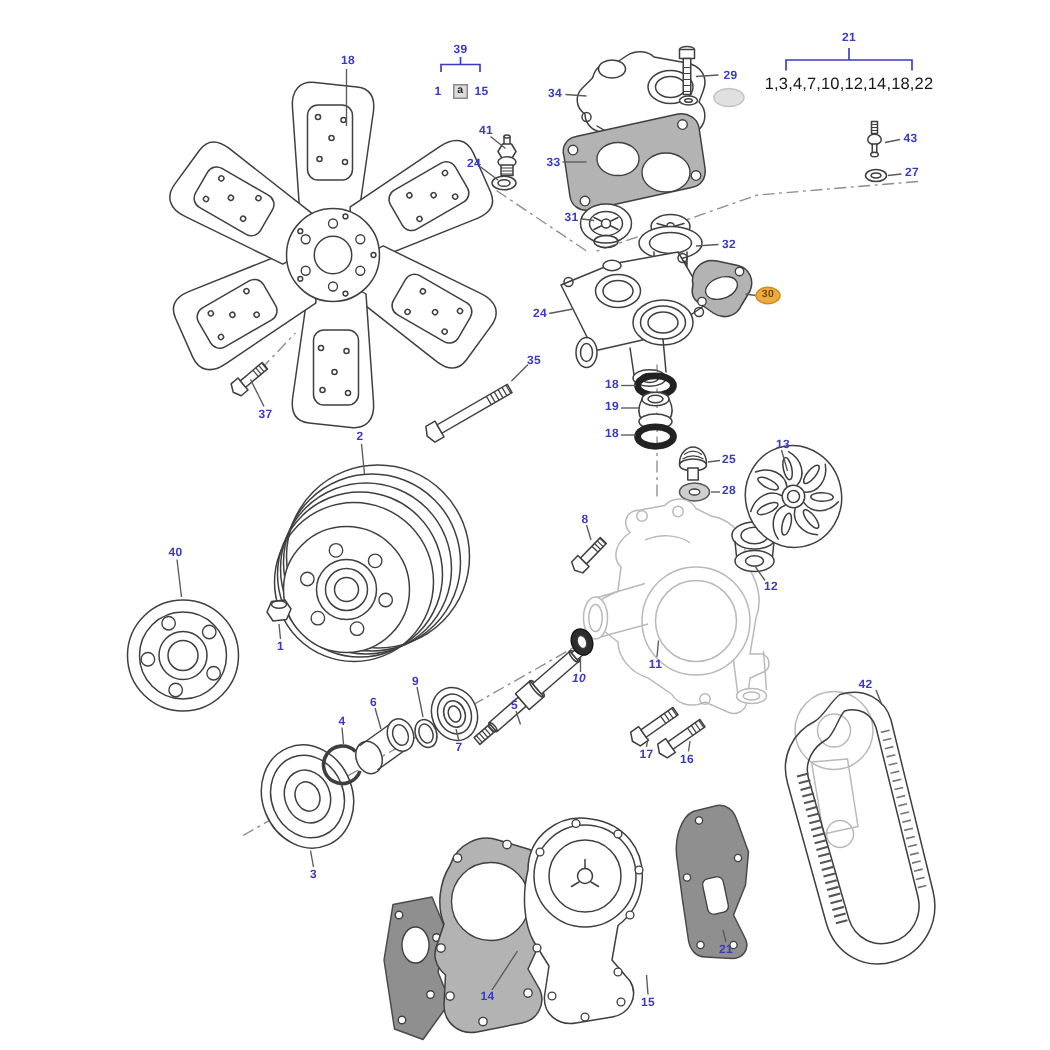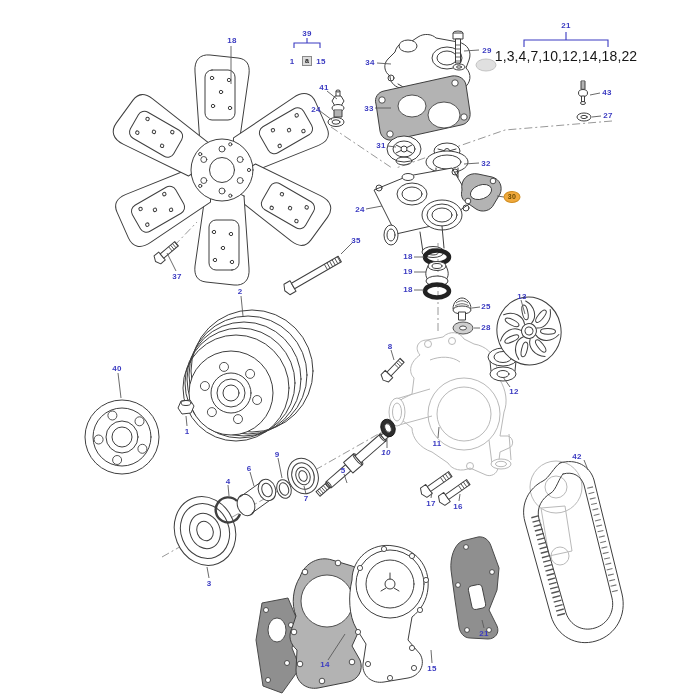--- a/index.html
+++ b/index.html
@@ -18,21 +18,21 @@
   .dd{stroke:#8c8c8c;fill:none;stroke-width:0.9;stroke-dasharray:8 3 2 3;}
   .dark{stroke:#111111;fill:#2e2e2e;stroke-width:0.8;}
   .tor{stroke:#222222;fill:none;stroke-width:4.5;}
   .bk{stroke:#3a3ac1;fill:none;stroke-width:1.1;}
   .hatch{stroke:#3f3f3f;stroke-width:0.8;fill:none;}
   #leader-layer line{stroke:#5a5a5a;stroke-width:0.9;}
   
   #label-layer{position:absolute;left:0;top:0;width:700px;height:700px;pointer-events:none;}
   .lbl{position:absolute;transform:translate(-50%,-50%);color:#3a3ac1;font-size:8px;
        font-weight:bold;letter-spacing:0.3px;white-space:nowrap;pointer-events:auto;}
-  .lbl-kit{color:#161616;font-weight:normal;font-size:14px;letter-spacing:0.1px;}
+  .lbl-kit{color:#161616;font-weight:normal;font-size:11px;letter-spacing:0.1px;}
   .lbl-badge{background:#f0a93c;border:1px solid #cf8c1f;color:#6b4a00;border-radius:50%;
        width:15px;height:10px;line-height:10px;text-align:center;font-size:7px;}
   .lbl-boxed{background:#dcdcdc;border:1px solid #8a8a8a;color:#222;width:8px;height:8px;
        line-height:8px;text-align:center;font-size:7px;}
 </style>
 </head>
 <body>
 
 <div class="stage">
 

